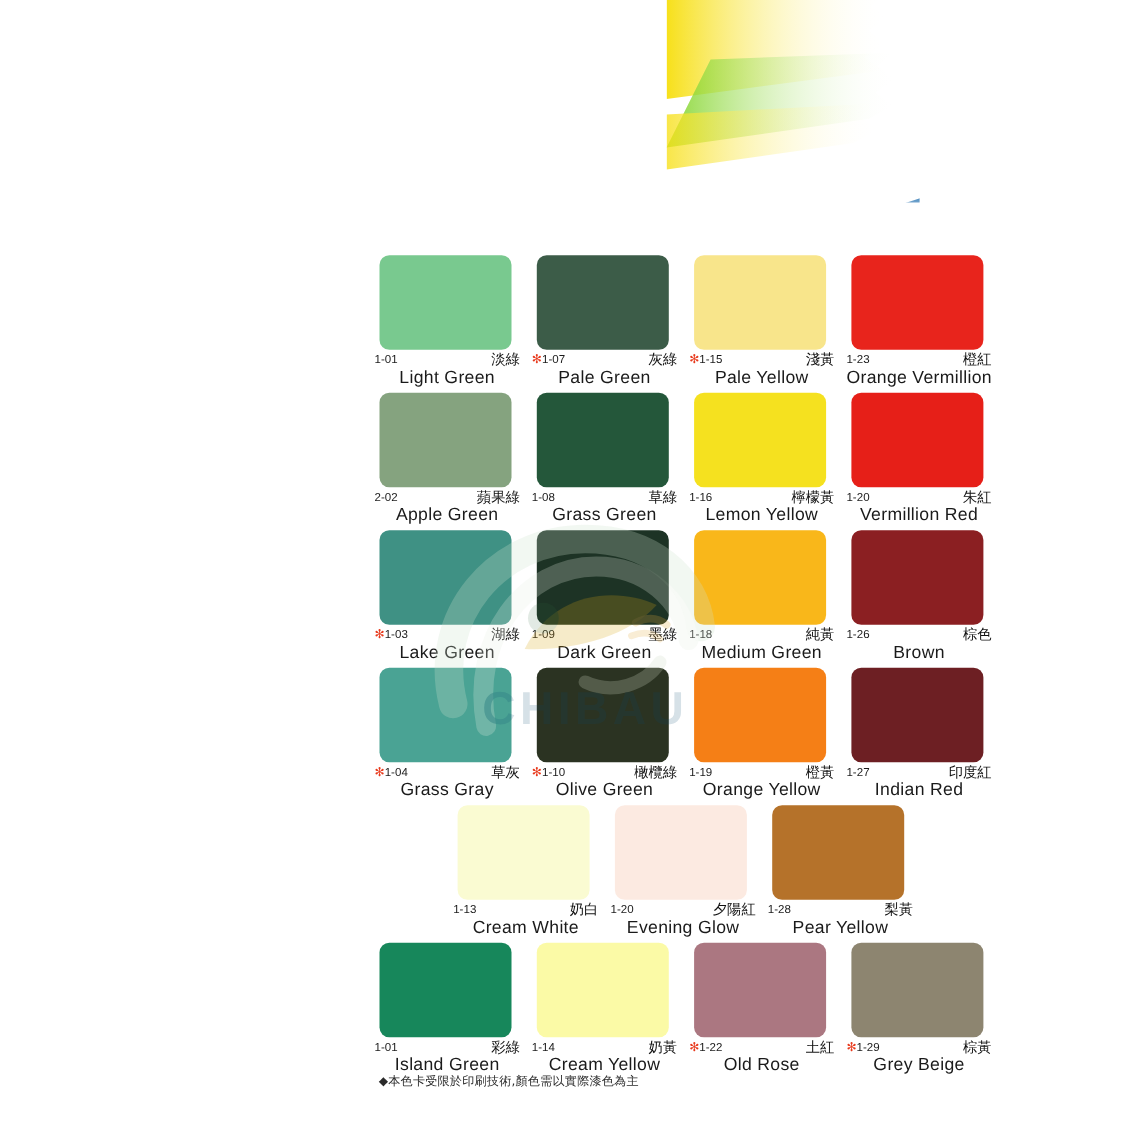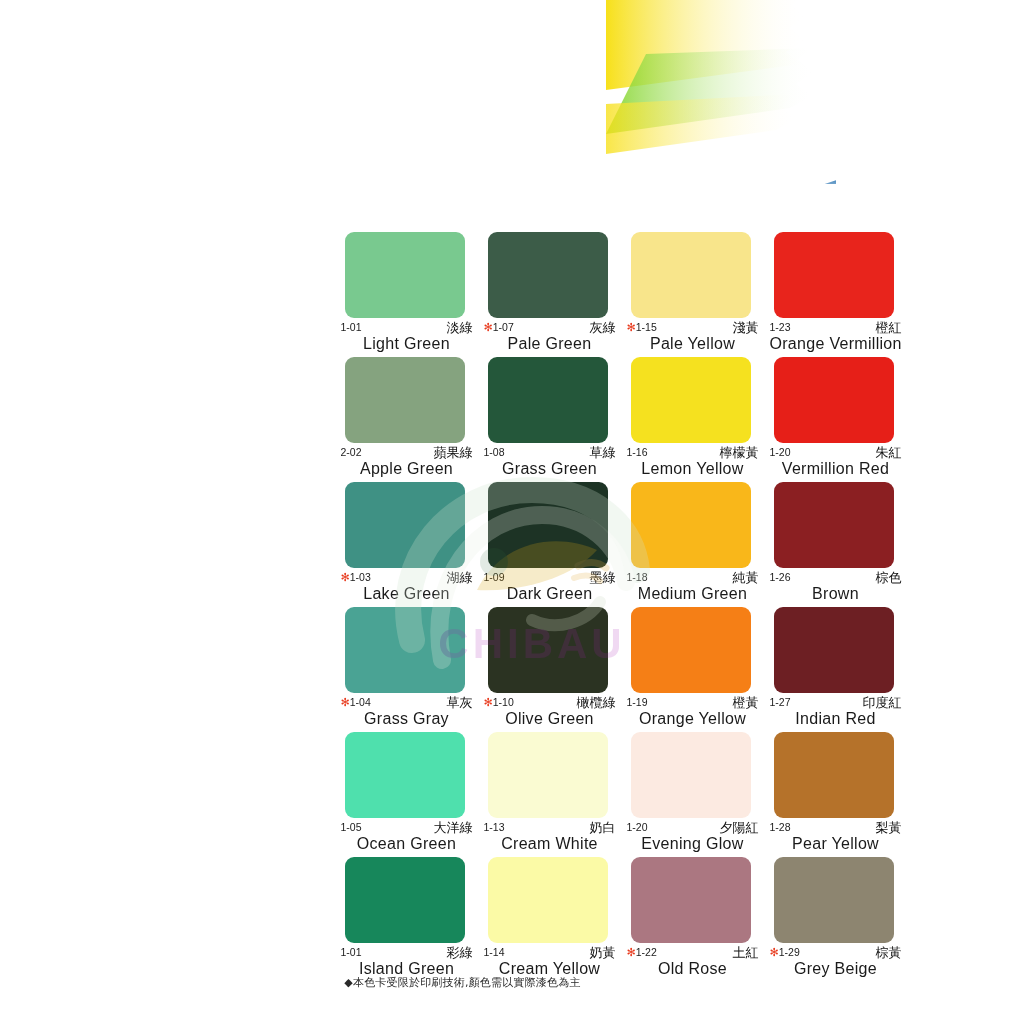--- a/index.html
+++ b/index.html
@@ -78,21 +78,21 @@
   }
   .wm-text {
     position: absolute;
     left: 0;
     top: 150px;
     width: 300px;
     text-align: center;
     font-size: 42px;
     letter-spacing: 4px;
     font-weight: bold;
-    color: #a21caf;
+    color: #0c4a6e;
     opacity: .55;
     font-family: "Liberation Sans", sans-serif;
   }
 
   
   .grid {
     position: absolute;
     left: 0;
     top: 232px;
     width: 1024px;
@@ -341,28 +341,20 @@
         <div class="chip" style="background: rgb(109, 31, 35);"></div>
         <div class="lbl1">
           <span class="code">1-27</span>
           <span class="cn">印度紅</span>
         </div>
         <div class="lbl2">Indian Red</div>
       </div>
     </div>
     <div class="row">
       <div class="cell">
-        <div class="chip" style="background: rgb(79, 224, 173);"></div>
-        <div class="lbl1">
-          <span class="code">1-05</span>
-          <span class="cn">大洋綠</span>
-        </div>
-        <div class="lbl2">Ocean Green</div>
-      </div>
-      <div class="cell">
         <div class="chip" style="background: rgb(250, 251, 210);"></div>
         <div class="lbl1">
           <span class="code">1-13</span>
           <span class="cn">奶白</span>
         </div>
         <div class="lbl2">Cream White</div>
       </div>
       <div class="cell">
         <div class="chip" style="background: rgb(252, 234, 225);"></div>
         <div class="lbl1">

